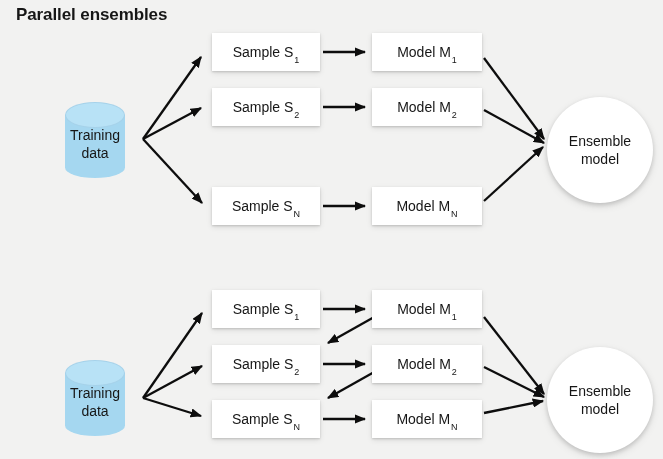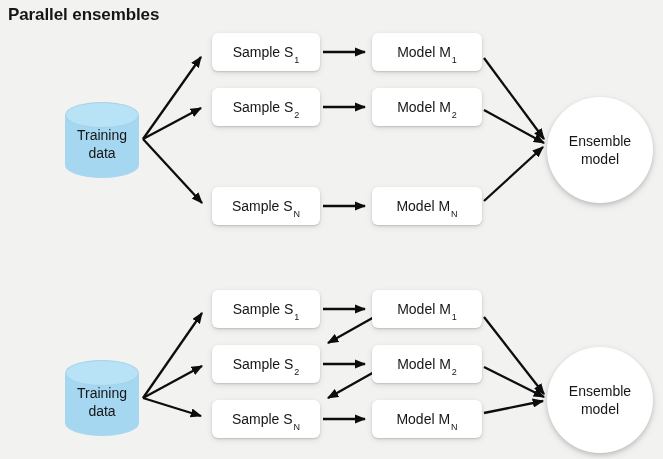--- a/index.html
+++ b/index.html
@@ -18,27 +18,28 @@
     width: 663px; height: 459px;
     z-index: 1;
   }
   .diagram-title {
     position: absolute;
     z-index: 2;
     font-size: 17px;
     font-weight: 700;
     letter-spacing: -0.1px;
     white-space: nowrap;
+    margin-left: 8px;
   }
   .node {
     position: absolute;
     z-index: 2;
     height: 38px;
     background: var(--node-bg, #ffffff);
-    border-radius: 6px;
+    border-radius: 0;
     box-shadow: 0 1px 2px rgba(0,0,0,0.16), 0 2px 6px rgba(0,0,0,0.10);
     display: flex;
     align-items: center;
     justify-content: center;
     font-size: 14px;
   }
   .node sub {
     font-size: 9px;
     line-height: 0;
     position: relative;
@@ -58,21 +59,21 @@
     justify-content: flex-start;
     text-align: center;
     font-size: 14px;
     line-height: 1.3;
     padding: 0 16px;
     box-sizing: border-box;
   }
   .cylinder {
     position: absolute;
     z-index: 2;
-    width: 74px;
+    width: 60px;
     height: 76px;
   }
   .cyl-body {
     position: absolute;
     left: 0; right: 0;
     top: 13px; bottom: 0;
     background: var(--cylinder-body, #a5d7f0);
     border-radius: 0 0 37px 37px / 0 0 13px 13px;
   }
   .cyl-top {

